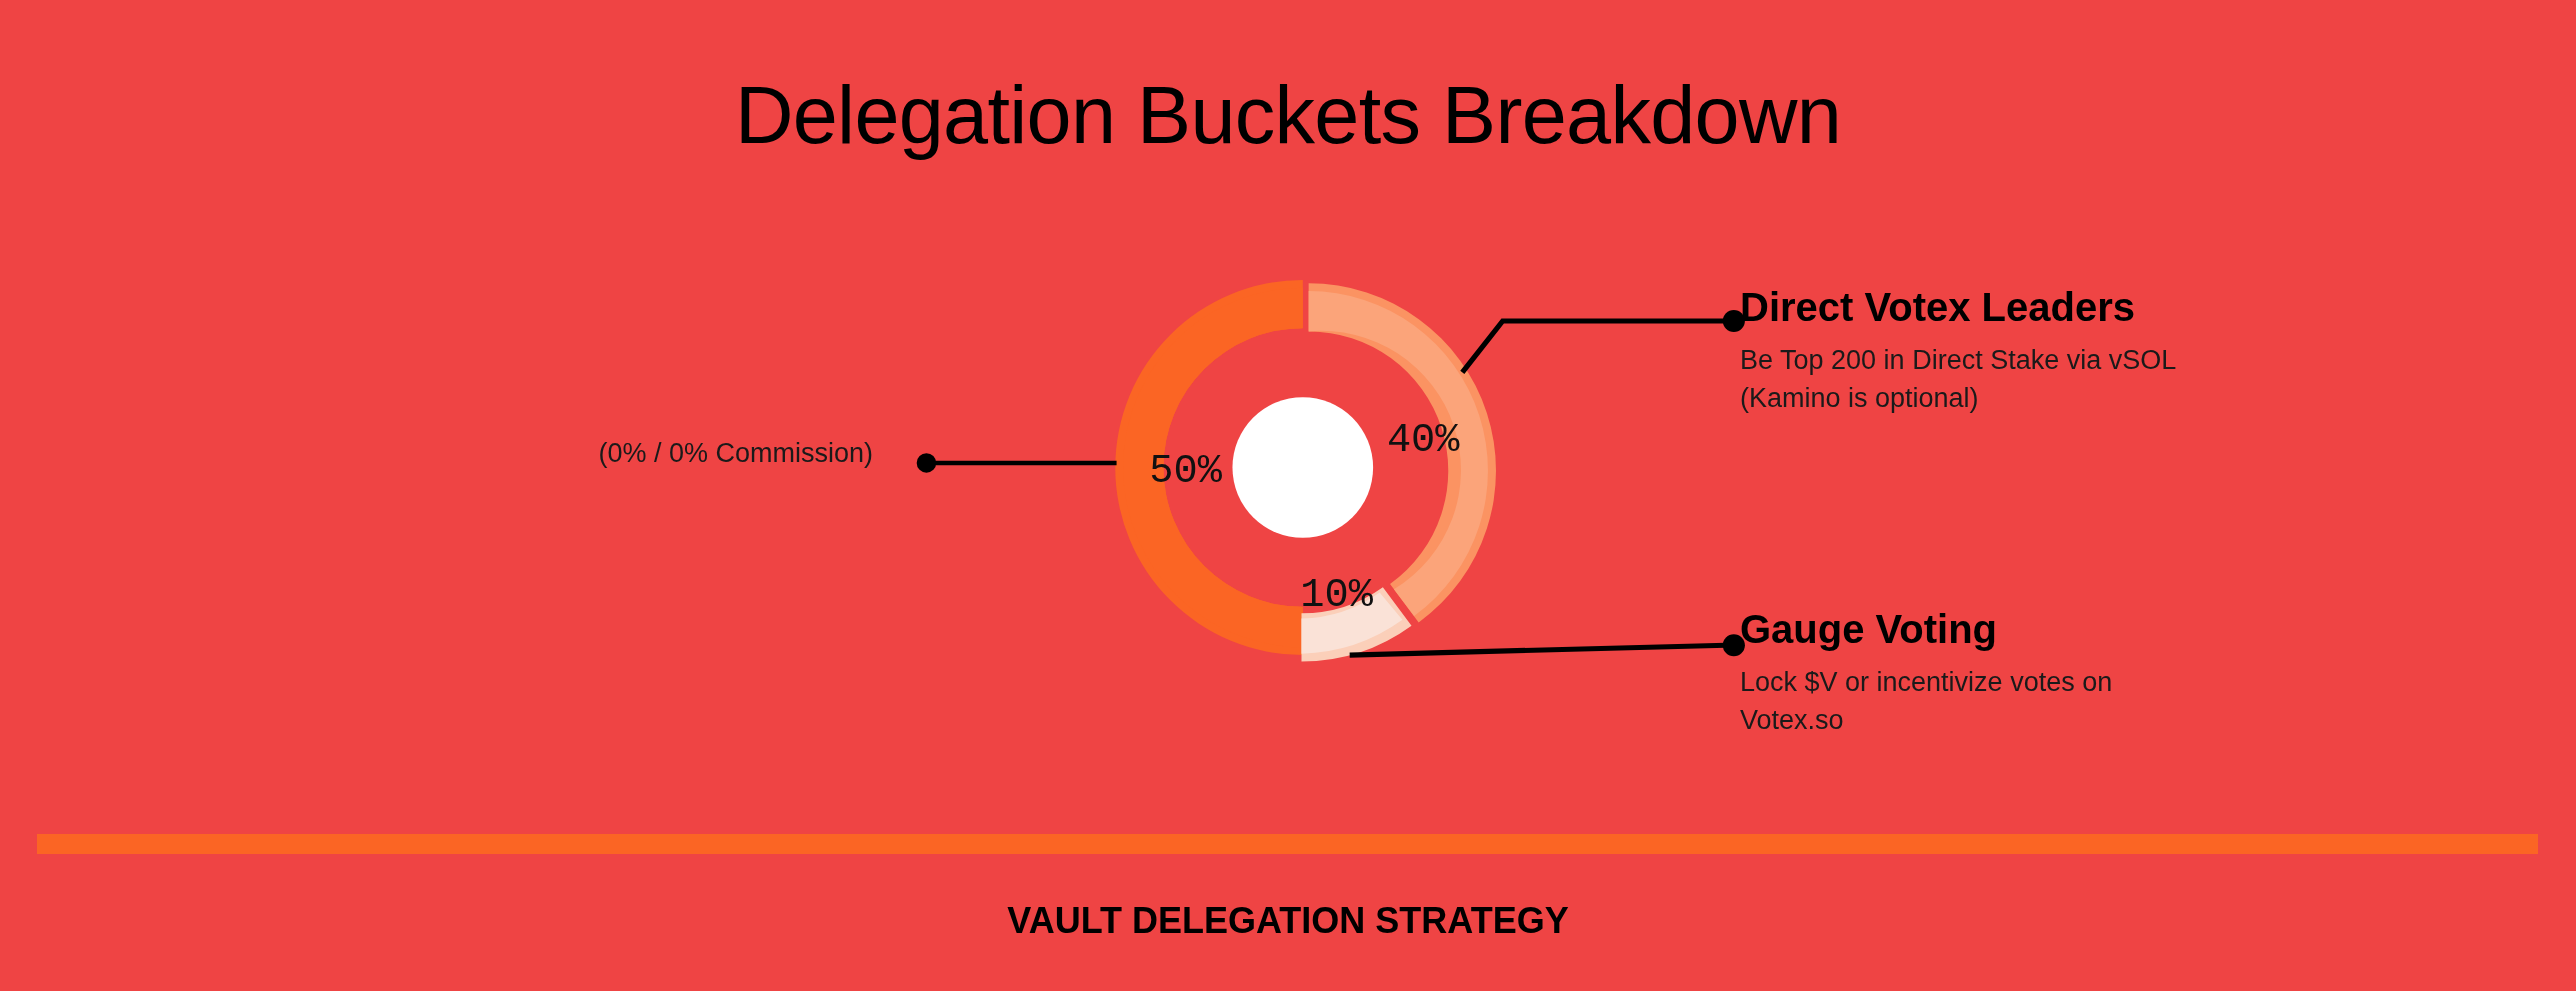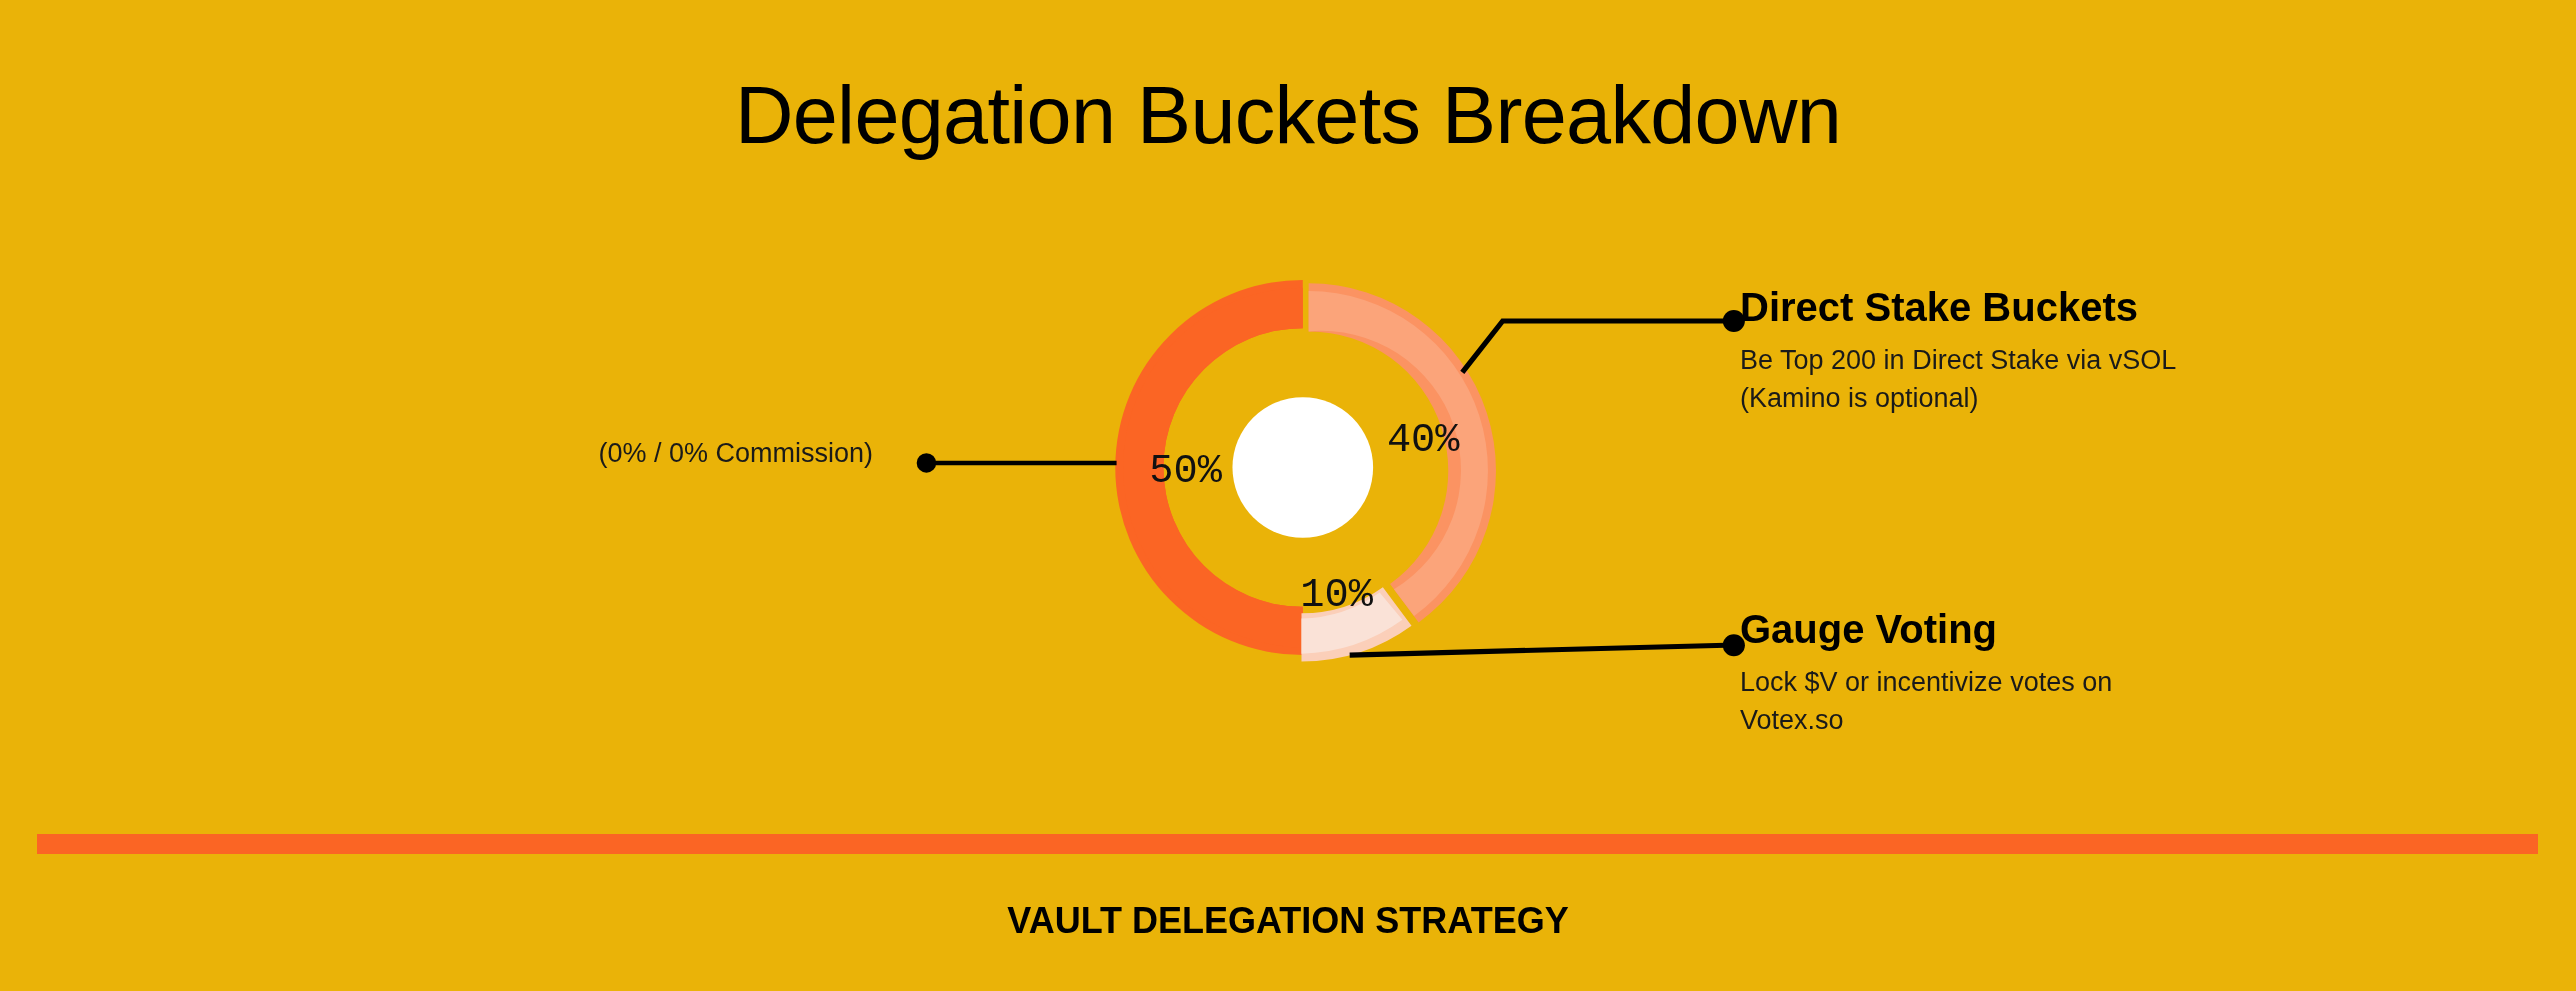--- a/index.html
+++ b/index.html
@@ -14,21 +14,21 @@
     overflow: hidden;
     position: relative;
     color: #000000;
   }
 
   #page {
     position: absolute;
     inset: 0;
     width: 2576px;
     height: 991px;
-    background: #eab308;
+    background: #ef4444;
   }
 
   
   .chart-title {
     position: absolute;
     left: 0;
     top: 73px;
     width: 2576px;
     text-align: center;
     font-size: 81px;
@@ -188,21 +188,21 @@
 
       <g>
         <path d="M 2042 1006 L 2620 991" stroke="#000000" stroke-width="8" fill="none"></path>
         <circle cx="2632" cy="991" r="17" fill="#000000"></circle>
       </g>
 
     </svg>
   </div>
 
   <div class="callout" id="callout-direct-stake">
-    <div class="callout-title">Direct Stake Buckets</div>
+    <div class="callout-title">Direct Votex Leaders</div>
     <div class="callout-desc">
       <div>Be Top 200 in Direct Stake via vSOL</div>
       <div>(Kamino is optional)</div>
     </div>
   </div>
 
   <div class="callout" id="callout-gauge-voting">
     <div class="callout-title">Gauge Voting</div>
     <div class="callout-desc">
       <div>Lock $V or incentivize votes on</div>

